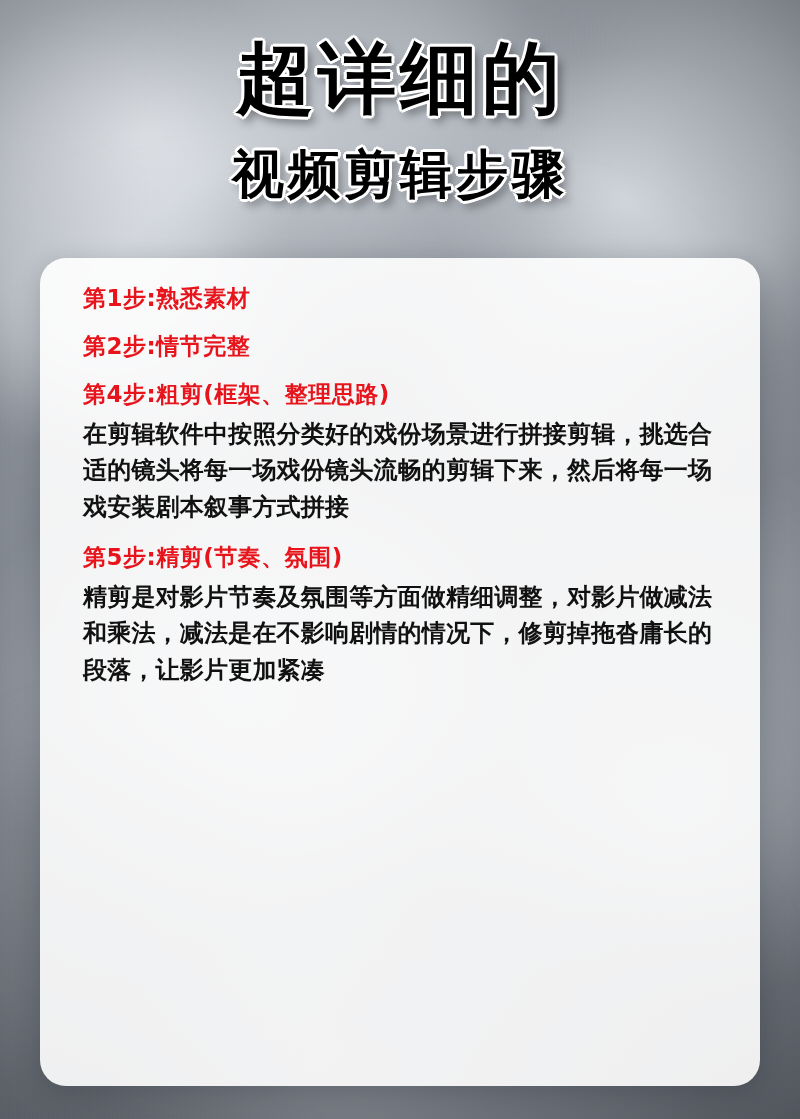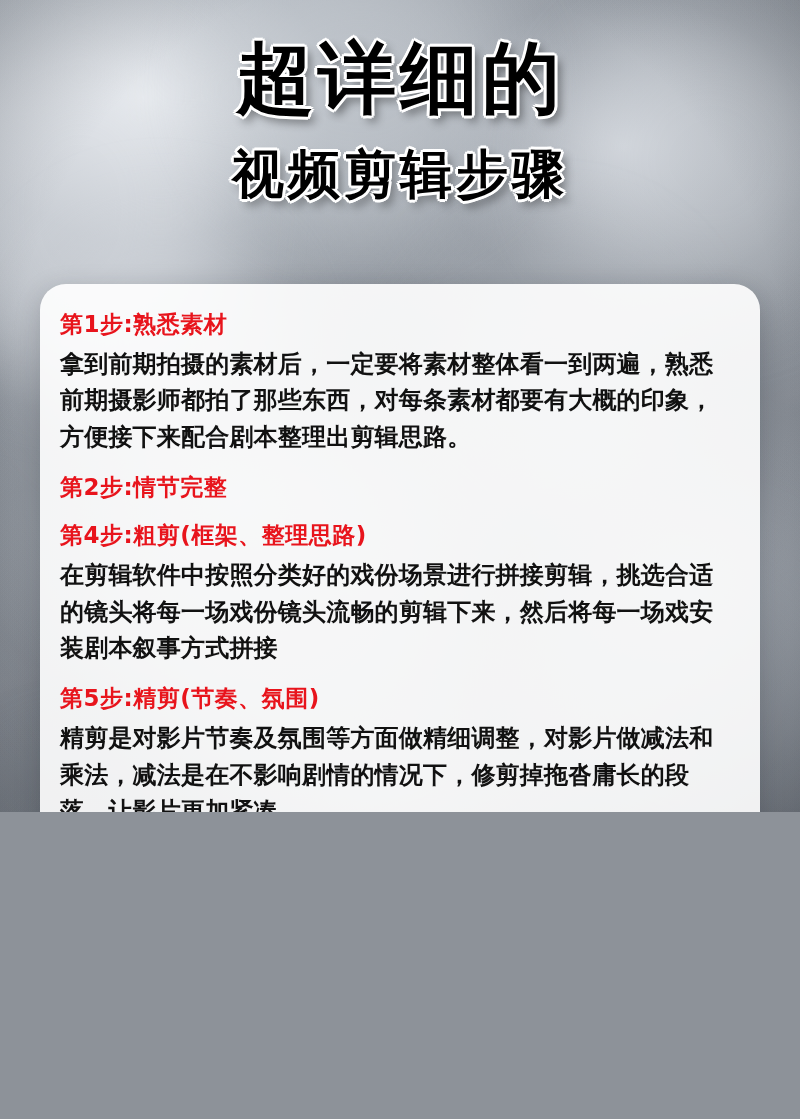--- a/index.html
+++ b/index.html
@@ -10,21 +10,21 @@
     width: 800px;
     height: 1119px;
     font-family: "Liberation Sans", "DejaVu Sans", sans-serif;
     background: #8d9299;
     overflow: hidden;
   }
 
   .poster {
     position: relative;
     width: 800px;
-    height: 812px;
+    height: 1119px;
     overflow: hidden;
     background:
       radial-gradient(ellipse 420px 320px at 18% 12%, rgba(235,238,242,0.95) 0%, rgba(200,206,213,0.55) 45%, rgba(150,156,164,0.1) 100%),
       radial-gradient(ellipse 380px 300px at 78% 18%, rgba(225,229,235,0.8) 0%, rgba(170,176,184,0.4) 50%, rgba(120,126,134,0.05) 100%),
       radial-gradient(ellipse 520px 420px at 30% 62%, rgba(205,210,217,0.75) 0%, rgba(140,146,154,0.35) 55%, rgba(95,100,108,0.05) 100%),
       radial-gradient(ellipse 460px 360px at 85% 72%, rgba(190,195,203,0.7) 0%, rgba(125,131,139,0.3) 55%, rgba(80,85,92,0.05) 100%),
       radial-gradient(ellipse 500px 300px at 50% 96%, rgba(165,171,179,0.8) 0%, rgba(105,110,118,0.4) 60%, rgba(70,75,82,0.1) 100%),
       linear-gradient(160deg, #b9bec5 0%, #9aa0a8 22%, #7f858d 45%, #8f949c 62%, #6f757d 80%, #595e66 100%);
   }
 
@@ -80,25 +80,24 @@
   
   .card {
     position: absolute;
     left: 40px;
     top: 258px;
     width: 720px;
     height: 828px;
     background: rgba(255,255,255,0.90);
     border-radius: 26px;
     box-shadow: 0 6px 26px rgba(20,24,30,0.22);
-    padding: 26px 30px 22px 20px;
+    padding: 26px 30px 22px 43px;
     box-sizing: border-box;
     z-index: 5;
     overflow: hidden;
-    margin-top: 26px;
   }
 
   .step { margin-bottom: 18px; }
   .step:last-child { margin-bottom: 0; }
 
   .step-heading {
     color: #e8141c;
     font-family: "DejaVu Sans", "Liberation Sans", sans-serif;
     font-weight: 700;
     font-size: 23px;
@@ -135,21 +134,20 @@
 
   <div class="title-block">
     <div class="title-line title-line-1">超详细的</div>
     <div class="title-line title-line-2">视频剪辑步骤</div>
   </div>
 
   <div class="card">
 
     <div class="step">
       <div class="step-heading">第1步:熟悉素材</div>
-      <div class="step-body">拿到前期拍摄的素材后，一定要将素材整体看一到两遍，熟悉前期摄影师都拍了那些东西，对每条素材都要有大概的印象，方便接下来配合剧本整理出剪辑思路。</div>
     </div>
 
     <div class="step">
       <div class="step-heading">第2步:情节完整</div>
     </div>
 
 
     <div class="step">
       <div class="step-heading">第4步:粗剪(框架、整理思路)</div>
       <div class="step-body">在剪辑软件中按照分类好的戏份场景进行拼接剪辑，挑选合适的镜头将每一场戏份镜头流畅的剪辑下来，然后将每一场戏安装剧本叙事方式拼接</div>

